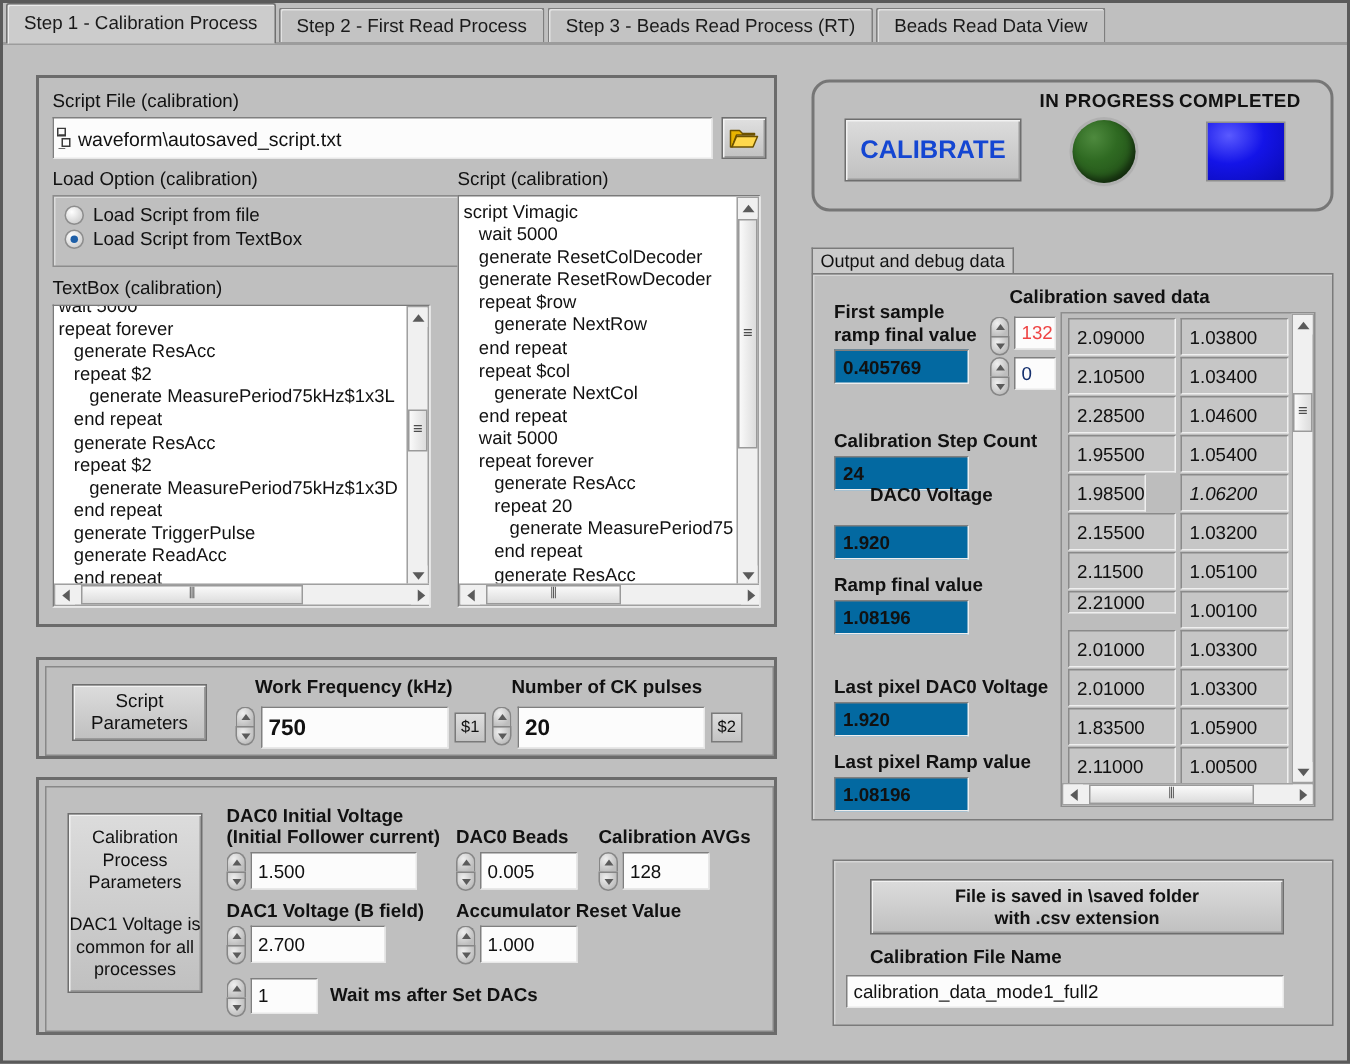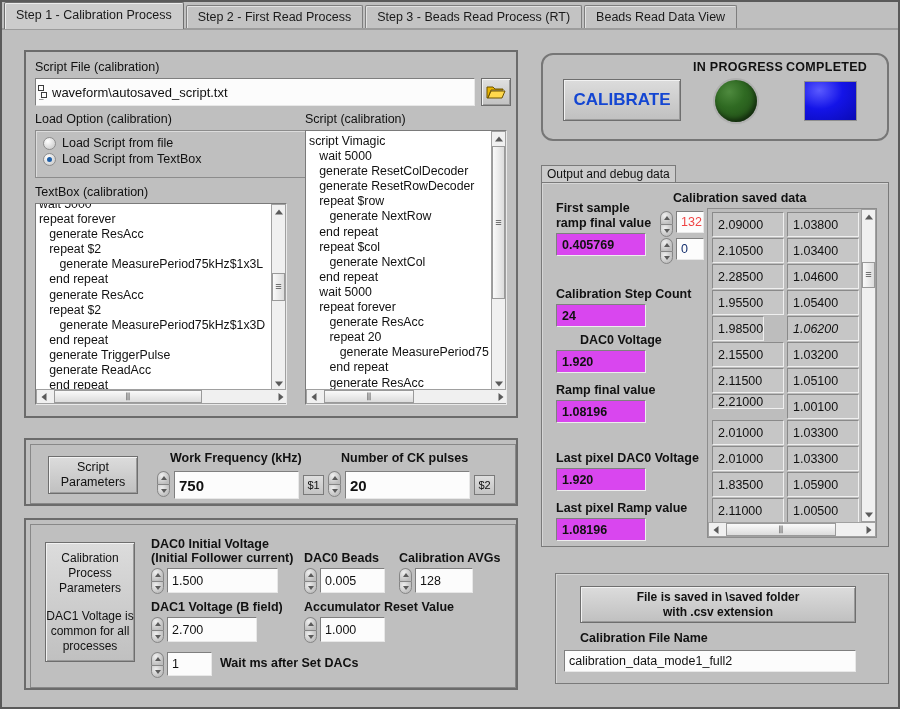--- a/index.html
+++ b/index.html
@@ -91,21 +91,21 @@
     padding-left: 4px;
     overflow: hidden;
     white-space: nowrap;
   }
   .field.num { font-weight: bold; font-size: 15px; }
   .field.small { font-size: 12.5px; font-weight: normal; }
 
   
   .ind {
     position: absolute;
-    background: #d946ef;
+    background: #0369a1;
     border-top: 1px solid #7f7f7f;
     border-left: 1px solid #7f7f7f;
     border-right: 1px solid #ededed;
     border-bottom: 1px solid #ededed;
     box-sizing: border-box;
     font-size: 12.5px; font-weight: bold; color: #111;
     display: flex; align-items: center;
     padding-left: 5px;
     white-space: nowrap;
   }
@@ -524,21 +524,21 @@
     <div class="label label-b" style="position:absolute; left:14px; top:33px;">ramp final value</div>
     <div class="ind" style="left:14px; top:50px; width:90px; height:23px;">
       <span>0.405769</span>
     </div>
 
     <div class="label label-b" style="position:absolute; left:14px; top:104px;">Calibration Step Count</div>
     <div class="ind" style="left:14px; top:121px; width:90px; height:23px;">
       <span>24</span>
     </div>
 
-    <div class="label label-b" style="position:absolute; left:14px; top:150px;padding-left:24px;">DAC0 Voltage</div>
+    <div class="label label-b" style="position:absolute; left:14px; top:140px;padding-left:24px;">DAC0 Voltage</div>
     <div class="ind" style="left:14px; top:167px; width:90px; height:23px;">
       <span>1.920</span>
     </div>
 
     <div class="label label-b" style="position:absolute; left:14px; top:200px;">Ramp final value</div>
     <div class="ind" style="left:14px; top:217px; width:90px; height:23px;">
       <span>1.08196</span>
     </div>
 
     <div class="label label-b" style="position:absolute; left:14px; top:268px;">Last pixel DAC0 Voltage</div>

